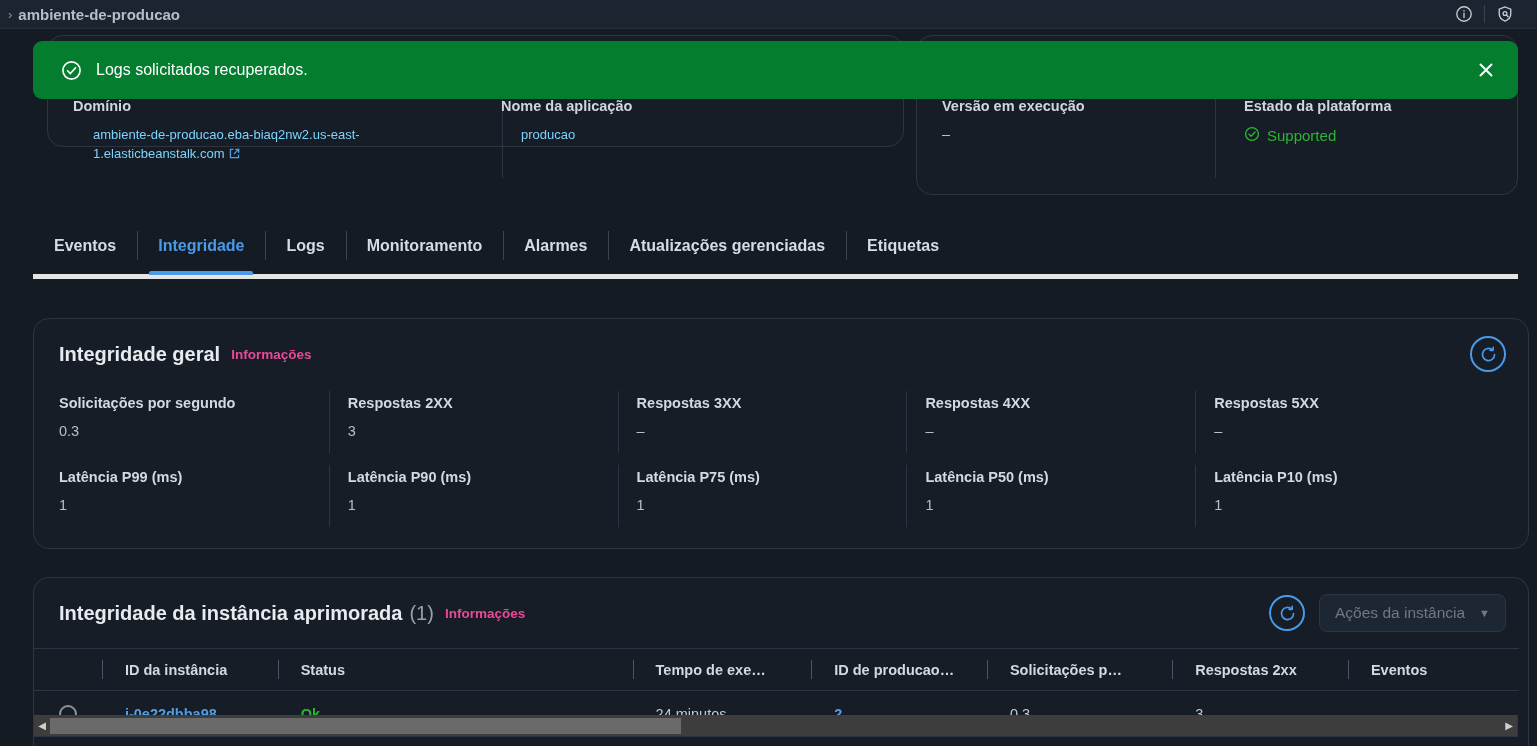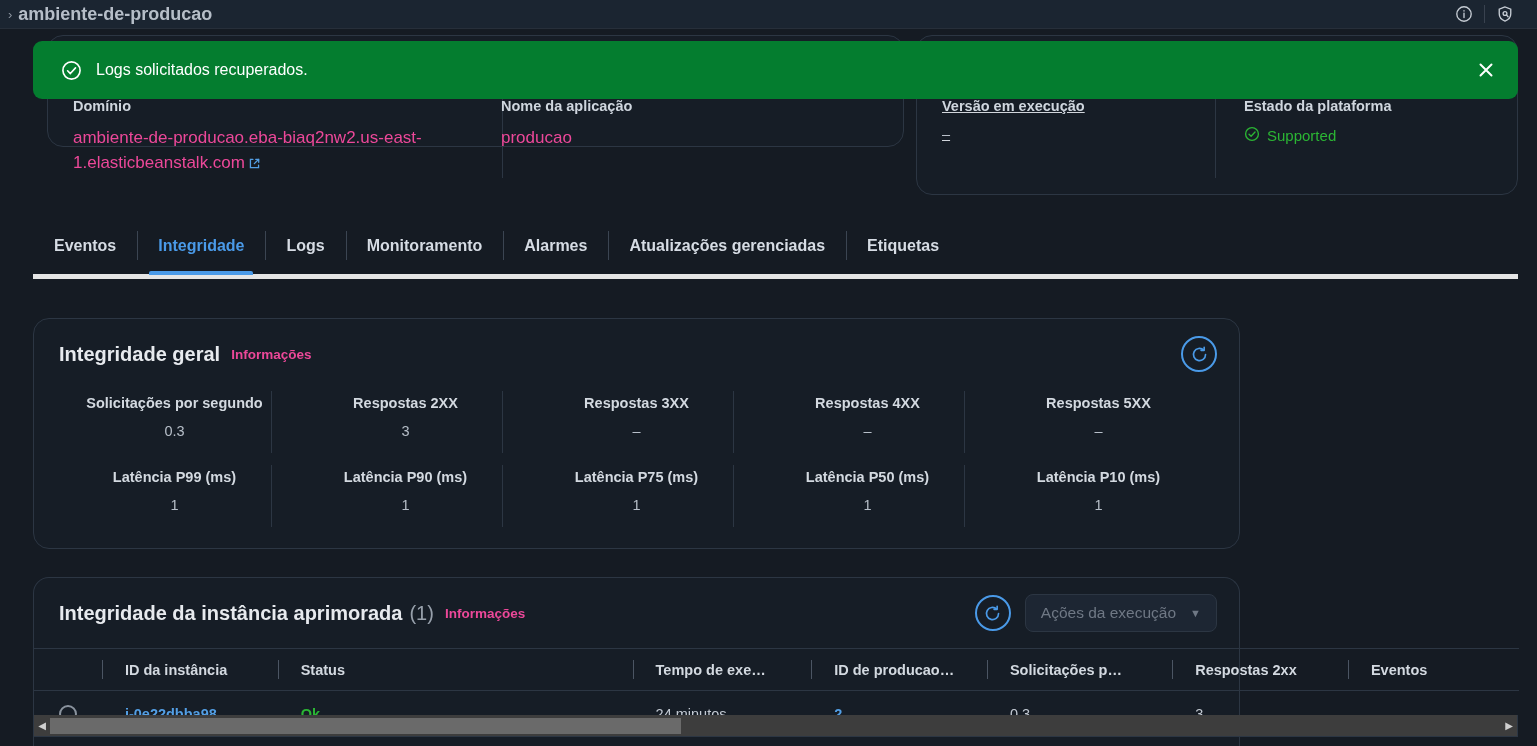--- a/index.html
+++ b/index.html
@@ -34,21 +34,21 @@
     padding-left: 8px;
     gap: 6px;
   }
   .bc-chevron {
     color: #8d96a0;
     font-size: 13px;
     line-height: 1;
   }
   .bc-text {
     color: #b6bec8;
-    font-size: 18px;
+    font-size: 15px;
     font-weight: 700;
     white-space: nowrap;
   }
   .topbar-icons {
     position: absolute;
     right: 12px;
     top: 0;
     display: flex;
     align-items: center;
     height: 28px;
@@ -115,25 +115,26 @@
     font-weight: 700;
     color: #cfd6de;
     margin-bottom: 12px;
     white-space: nowrap;
   }
   .ov-value {
     font-size: 14.5px;
     color: #b9c0c9;
   }
   .ov-link {
-    font-size: 17px;
-    color: #ec4899;
+    font-size: 13px;
+    color: #7dd3fc;
     line-height: 1.45;
     max-width: 372px;
     word-break: break-word;
+    margin-left: 20px;
   }
   .ov-sep {
     position: absolute;
     top: 18px;
     width: 1px;
     height: 124px;
     background: #2c3643;
   }
   .ext-ico {
     display: inline-block;
@@ -227,21 +228,21 @@
     bottom: -1px;
     height: 4px;
     background: #4a9ae8;
     border-radius: 2px 2px 0 0;
   }
 
   
   .panel {
     position: absolute;
     left: 33px;
-    width: 1207px;
+    width: 1496px;
     background: #161d26;
     border: 1px solid #2c3643;
     border-radius: 16px;
   }
   #overall-health-panel { top: 289px; height: 231px; }
   #instance-health-panel { top: 548px; height: 170px; border-bottom: none;
                            border-bottom-left-radius: 0; border-bottom-right-radius: 0; }
 
   .panel-head {
     display: flex;
@@ -305,21 +306,20 @@
 
   
   .metrics {
     display: grid;
     grid-template-columns: repeat(5, 1fr);
     padding: 0 25px;
   }
   .metric-cell {
     padding: 6px 0 24px 0;
     position: relative;
-    text-align: center;
   }
   .metric-cell:not(:last-child)::after {
     content: "";
     position: absolute;
     right: 18px;
     top: 2px;
     bottom: 10px;
     width: 1px;
     background: #2c3643;
   }
@@ -480,21 +480,21 @@
               </svg></span></div>
     </div>
     <div class="ov-sep" style="left:454px;"></div>
     <div class="ov-col" style="left:453px;">
       <div class="ov-label">Nome da aplicação</div>
       <div class="ov-link">producao</div>
     </div>
   </div>
 
   <div class="overview-card2">
-    <div class="ov-col" style="left:25px;text-decoration:underline;">
+    <div class="ov-col" style="left:25px;">
       <div class="ov-label">Versão em execução</div>
       <div class="ov-value">–</div>
     </div>
     <div class="ov-sep" style="left:298px;"></div>
     <div class="ov-col" style="left:327px;">
       <div class="ov-label">Estado da plataforma</div>
       <div class="supported">
         <span><svg width="16" height="16" viewBox="0 0 20 20" fill="none" stroke="#2bb534" stroke-width="1.7">
                 <circle cx="10" cy="10" r="8"></circle>
                 <path d="M6.3 10.2l2.6 2.6 4.9-5.2" stroke-linecap="round" stroke-linejoin="round"></path>
@@ -610,21 +610,21 @@
       <span class="panel-count">(1)</span>
       <span class="info-link">Informações</span>
       <div class="panel-head-right">
         <div class="refresh-btn">
           <svg width="19" height="19" viewBox="0 0 22 22" fill="none" stroke="#4a9ae8" stroke-width="1.9">
             <path d="M18 11a7 7 0 1 1-2.1-5" stroke-linecap="round"></path>
             <path d="M16.4 2.6v3.6h-3.6" stroke-linecap="round" stroke-linejoin="round"></path>
           </svg>
         </div>
         <div class="dropdown-btn">
-          <span>Ações da execução</span>
+          <span>Ações da instância</span>
           <span class="caret">▼</span>
         </div>
       </div>
     </div>
 
     <div class="tbl">
       <div class="tbl-head">
         <div class="th c-sel"></div>
         <div class="th c-id">ID da instância</div>
         <div class="th c-status">Status</div>

